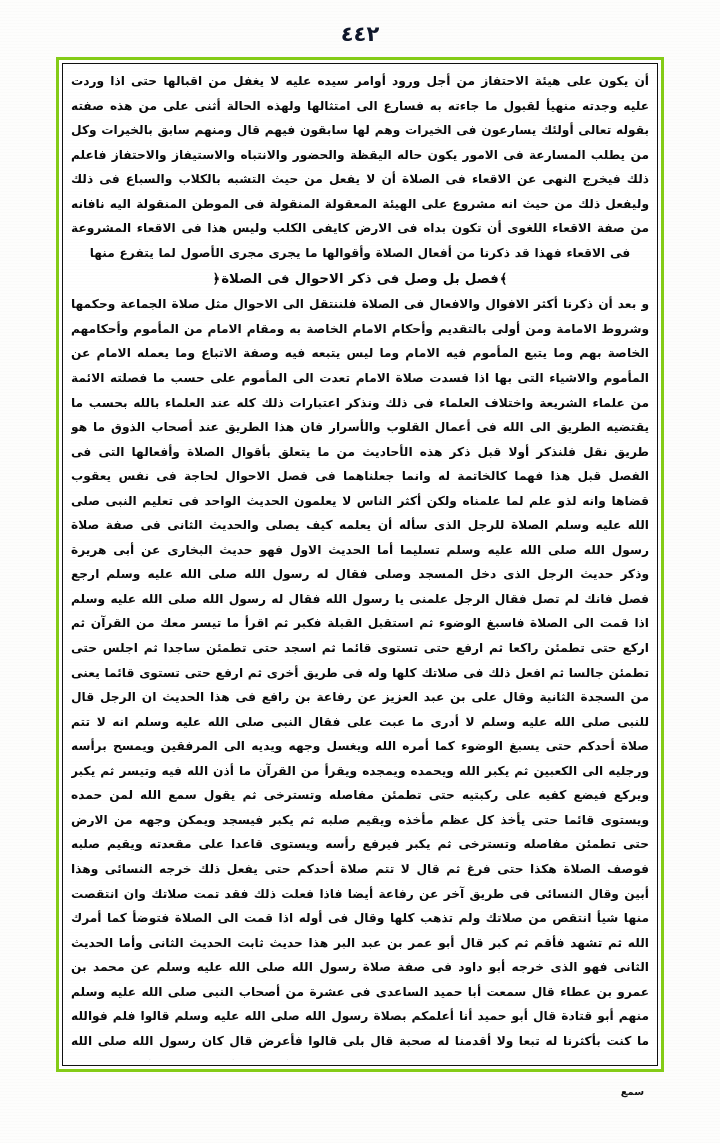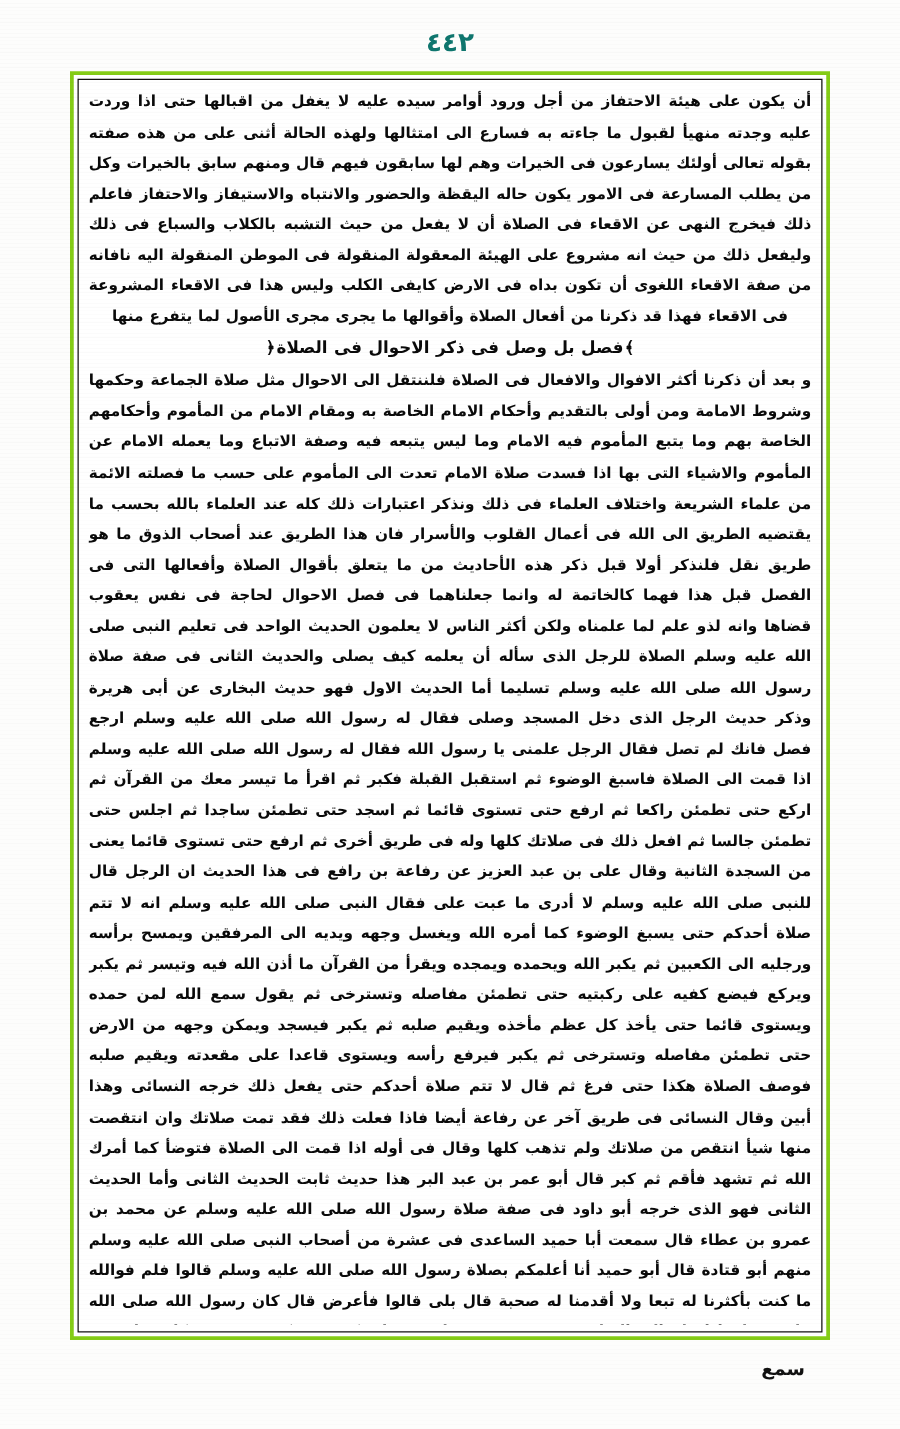--- a/index.html
+++ b/index.html
@@ -26,21 +26,21 @@
   
   .folio {
     position: absolute;
     top: 22px;
     left: 0;
     right: 0;
     text-align: center;
     font-family: "DejaVu Sans", sans-serif;
     font-size: 21px;
     font-weight: 700;
-    color: #0f766e;
+    color: #0f172a;
     letter-spacing: 1px;
     direction: rtl;
   }
 
   
   .text-frame {
     position: absolute;
     top: 57px;
     right: 56px;
     left: 56px;
@@ -105,21 +105,21 @@
     text-align-last: justify;
   }
 
   
   .catchword {
     position: absolute;
     top: 1086px;
     right: 76px;
     direction: rtl;
     font-family: "DejaVu Sans", sans-serif;
-    font-size: 15px;
+    font-size: 10px;
     font-weight: 700;
     color: #111;
   }
 
   
   .scan-noise {
     position: absolute;
     inset: 0;
     pointer-events: none;
     opacity: 0.035;

